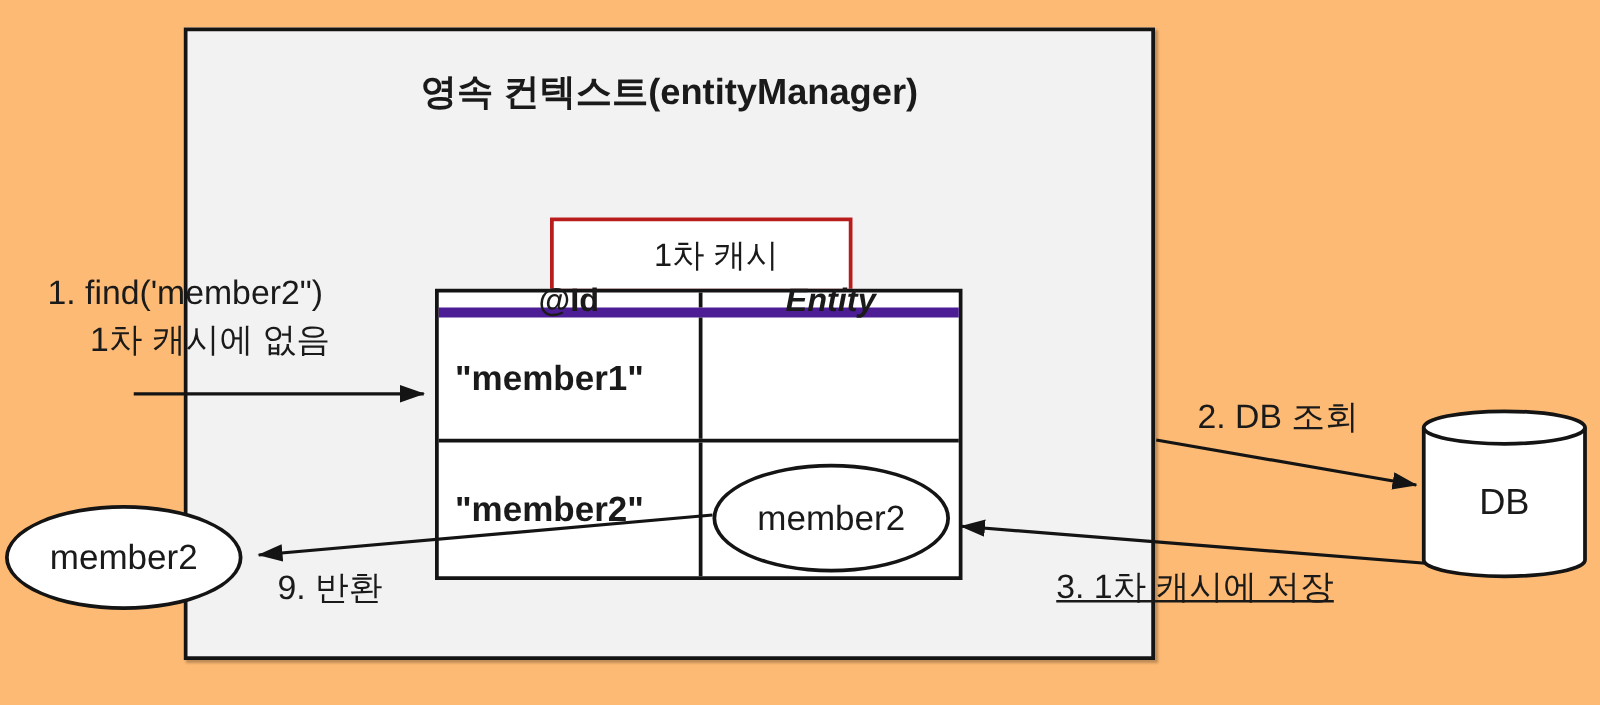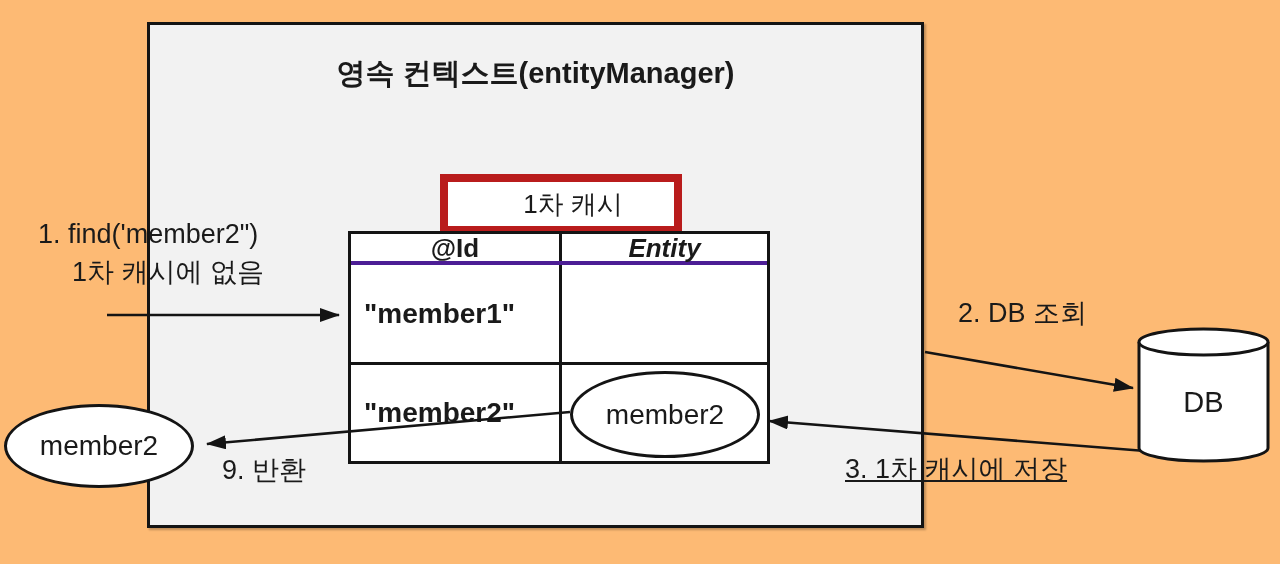--- a/index.html
+++ b/index.html
@@ -35,40 +35,40 @@
     font-weight: bold;
     letter-spacing: 0px;
     z-index: 6;
   }
   
   .cache-label-box {
     position: absolute;
     left: 440px; top: 174px;
     width: 242px; height: 60px;
     background: #ffffff;
-    border: 8px solid #b91c1c;
+    border: 3px solid #b91c1c;
     box-sizing: border-box;
     display: flex; align-items: center; justify-content: center;
     font-size: 26px;
     z-index: 2;
     padding-left: 24px;
   }
   
   .cache-table {
     position: absolute;
     left: 348px; top: 231px;
     width: 422px; height: 233px;
     background: #ffffff;
     border: 3px solid #141414;
     box-sizing: border-box;
     display: flex; flex-direction: column;
     z-index: 3;
   }
   .ct-row { display: flex; flex-direction: row; box-sizing: border-box; }
-  .ct-header { height: 31px; border-bottom: 4px solid #4c1d95; justify-content: space-between; }
+  .ct-header { height: 20px; border-bottom: 8px solid #4c1d95; justify-content: space-between; }
   .ct-body-row1 { height: 100px; border-bottom: 3px solid #141414; }
   .ct-body-row2 { flex: 1; }
   .ct-cell {
     box-sizing: border-box;
     display: flex; align-items: center;
   }
   .ct-col-id { width: 211px; border-right: 3px solid #141414; }
   .ct-col-entity { flex: 1; font-style: italic; }
   .ct-header .ct-cell {
     justify-content: center;
@@ -114,21 +114,21 @@
   }
   
   .step-label {
     position: absolute;
     font-size: 27px;
     white-space: nowrap;
     z-index: 6;
   }
   .step1 { left: 38px; top: 219px; }
   .step1 .line2 { padding-left: 34px; margin-top: 4px; }
-  .step2 { left: 958px; top: 295px; }
+  .step2 { left: 958px; top: 315px; }
   .step3 { left: 845px; top: 451px; text-decoration: underline; }
   .step4 { left: 222px; top: 452px; }
 </style>
 </head>
 <body>
 
 <div class="stage">
 
   <div class="pc-box"></div>
   <div class="pc-title">영속 컨텍스트(entityManager)</div>

